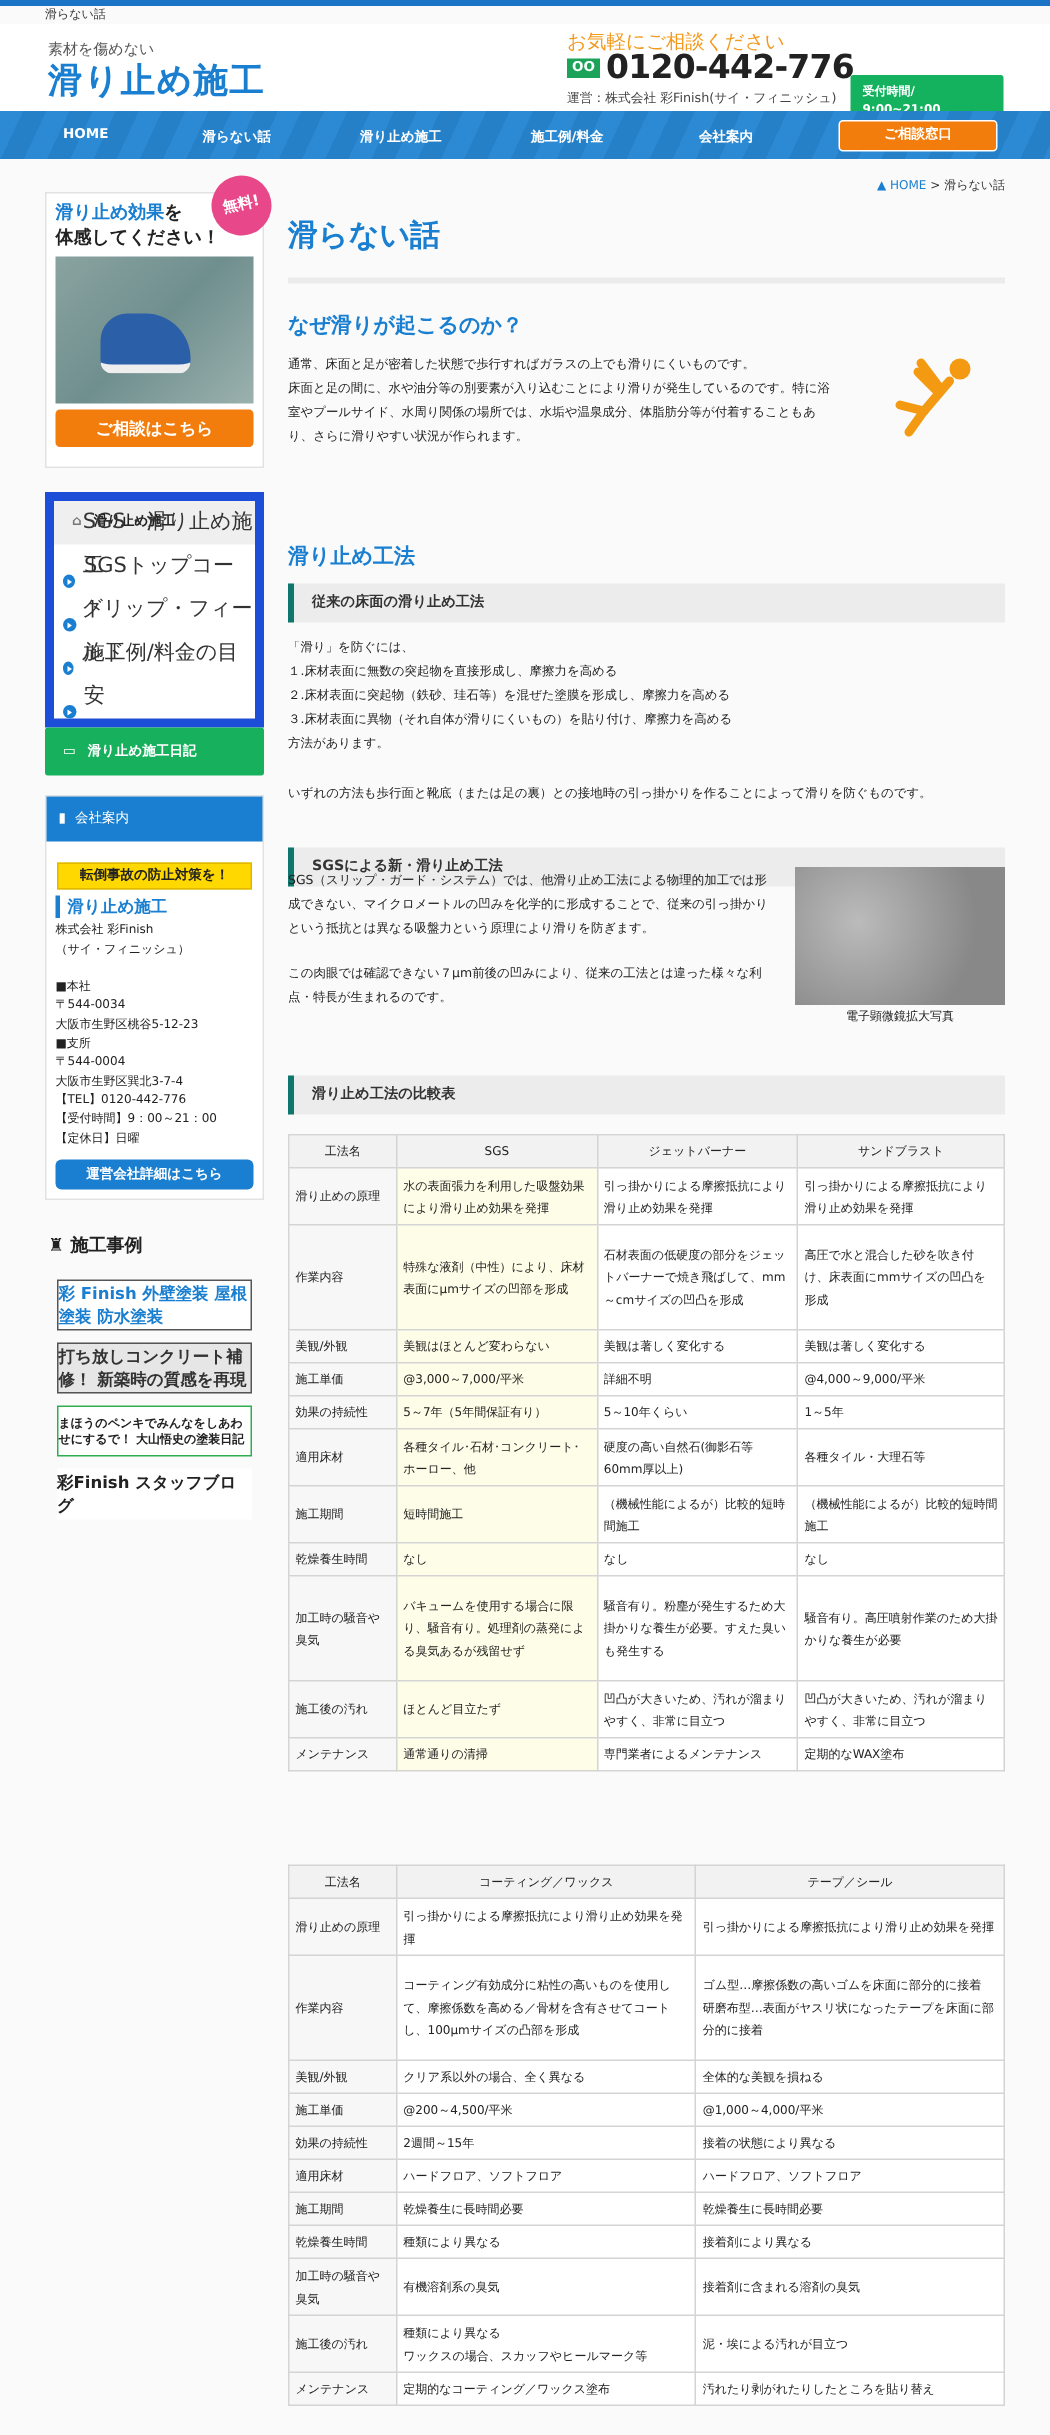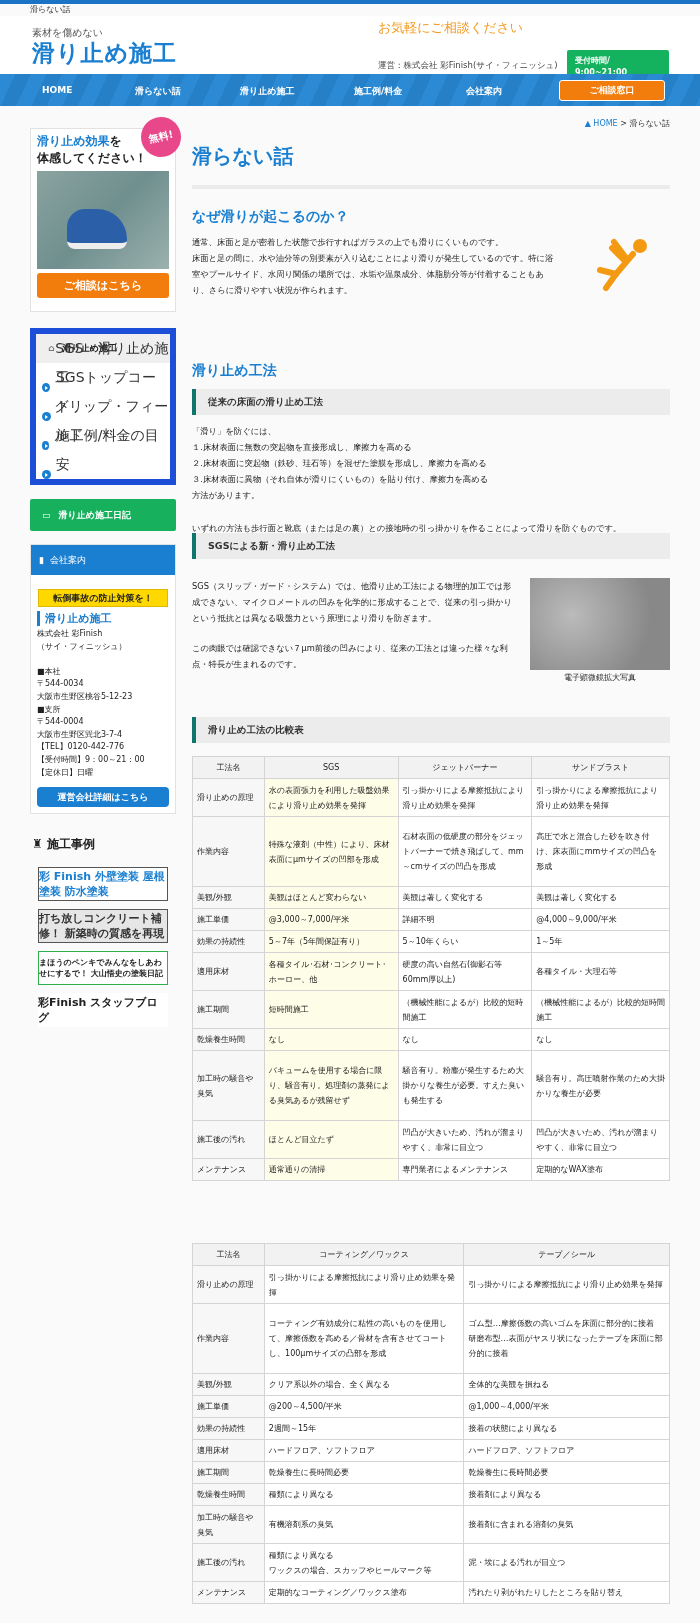--- a/index.html
+++ b/index.html
@@ -24,21 +24,21 @@
 .promo-title .blue{color:#1a7fd0}
 .badge{position:absolute;right:-6px;top:-12px;width:40px;height:40px;border-radius:50%;background:#e8488a;color:#fff;font-size:10px;font-weight:bold;text-align:center;line-height:40px;transform:rotate(-12deg)}
 .promo-img{margin-top:4px;width:132px;height:98px;background:linear-gradient(135deg,#8aa3a0,#6f8f8e 50%,#9bb1ae);position:relative;margin-left:2px}
 .shoe{position:absolute;left:30px;top:38px;width:60px;height:40px;background:#2b5fa8;border-radius:18px 30px 8px 8px;border-bottom:6px solid #eee}
 .promo-btn{margin:4px 2px 0;width:132px;height:25px;background:#f27d0c;color:#fff;font-size:11px;font-weight:bold;text-align:center;line-height:25px;border-radius:3px}
 .side-menu{margin-top:16px;border:6px solid #1d4ed8;background:#fff;width:146px}
 .side-menu-head{background:#efefef;height:29px;line-height:29px;padding-left:12px;font-size:9px;font-weight:bold;color:#222}
 .side-menu-item{height:29px;line-height:29px;padding-left:6px;font-size:14px;color:#333;display:flex;align-items:flex-end}
 .dot{width:9px;height:9px;border-radius:50%;background:#1a7fd0;margin-right:5px;display:inline-block;position:relative}
 .dot:after{content:"";position:absolute;left:3px;top:2.5px;border-left:3px solid #fff;border-top:2px solid transparent;border-bottom:2px solid transparent}
-.diary{margin-top:14px;width:146px;height:32px;background:#17b15e;color:#fff;font-size:9px;font-weight:bold;line-height:32px;padding-left:12px;border-radius:2px}
+.diary{width:146px;height:32px;background:#17b15e;color:#fff;font-size:9px;font-weight:bold;line-height:32px;padding-left:12px;border-radius:2px}
 .company{margin-top:13px;border:1px solid #e2e2e2;background:#fff;width:146px;padding-bottom:6px}
 .company-head{background:#1a7fd0;height:30px;line-height:30px;color:#fff;font-size:9px;padding-left:8px}
 .warn{margin:14px 7px 4px;background:#ffd800;border:1px solid #e0b800;height:18px;line-height:16px;text-align:center;font-size:9px;font-weight:bold;color:#222}
 .co-name{margin:2px 6px;border-left:3px solid #1a7fd0;padding-left:5px;color:#1a7fd0;font-weight:bold;font-size:11px}
 .co-lines{padding-left:6px;font-size:8px;line-height:12.6px;color:#222;white-space:pre}
 .co-btn{margin:8px 6px 0;height:20px;background:#1a7fd0;color:#fff;text-align:center;line-height:20px;font-size:9px;font-weight:bold;border-radius:4px}
 .works-title{margin-top:22px;font-size:12px;font-weight:bold;color:#222;padding-left:2px}
 .works{margin-top:4px;background:#1a7fd0;background-image:repeating-linear-gradient(160deg,#1b82d4 0 10px,#1878c6 10px 20px);width:146px;padding:8px 7px 4px}
 .work-img{width:130px;height:99px}
 .work-label{color:#fff;font-size:8.5px;padding:8px 0 10px;line-height:14px}
@@ -63,20 +63,24 @@
 </head>
 <body>
 
 <div class="topbar"></div>
 <div class="topline">滑らない話</div>
 
 <div class="header">
   <div class="tagline">素材を傷めない</div>
   <div class="logo">滑り止め施工</div>
   <div class="consult">お気軽にご相談ください</div>
+  <div class="phone">
+    <span class="fd">OO</span>
+    <span class="phone-num">0120-442-776</span>
+  </div>
   <div class="operator">運営：株式会社 彩Finish(サイ・フィニッシュ)</div>
   <div class="hours">
     <div>受付時間/ 9:00~21:00</div>
     <div>定休日/ 日曜</div>
   </div>
 </div>
 
 <div class="nav">
   <span class="nav-item" style="left:42px">HOME</span>
   <span class="nav-item" style="left:135px">滑らない話</span>
@@ -168,21 +172,21 @@
 
   <div class="h2" style="top:252px">滑り止め工法</div>
   <div class="h3" style="top:279px">従来の床面の滑り止め工法</div>
   <div class="p" style="top:313px;white-space:pre-line">「滑り」を防ぐには、
 １.床材表面に無数の突起物を直接形成し、摩擦力を高める
 ２.床材表面に突起物（鉄砂、珪石等）を混ぜた塗膜を形成し、摩擦力を高める
 ３.床材表面に異物（それ自体が滑りにくいもの）を貼り付け、摩擦力を高める
 方法があります。</div>
   <div class="p" style="top:410px">いずれの方法も歩行面と靴底（または足の裏）との接地時の引っ掛かりを作ることによって滑りを防ぐものです。</div>
 
-  <div class="h3" style="top:423px">SGSによる新・滑り止め工法</div>
+  <div class="h3" style="top:455px">SGSによる新・滑り止め工法</div>
   <div class="p" style="top:468px;width:330px;white-space:pre-line">SGS（スリップ・ガード・システム）では、他滑り止め工法による物理的加工では形
 成できない、マイクロメートルの凹みを化学的に形成することで、従来の引っ掛かり
 という抵抗とは異なる吸盤力という原理により滑りを防ぎます。</div>
   <div class="p" style="top:530px;width:330px;white-space:pre-line">この肉眼では確認できない７μm前後の凹みにより、従来の工法とは違った様々な利
 点・特長が生まれるのです。</div>
   <div class="sem" style="top:468px"></div>
   <div class="sem-cap" style="top:562px">電子顕微鏡拡大写真</div>
 
   <div class="h3" style="top:607px">滑り止め工法の比較表</div>
 

